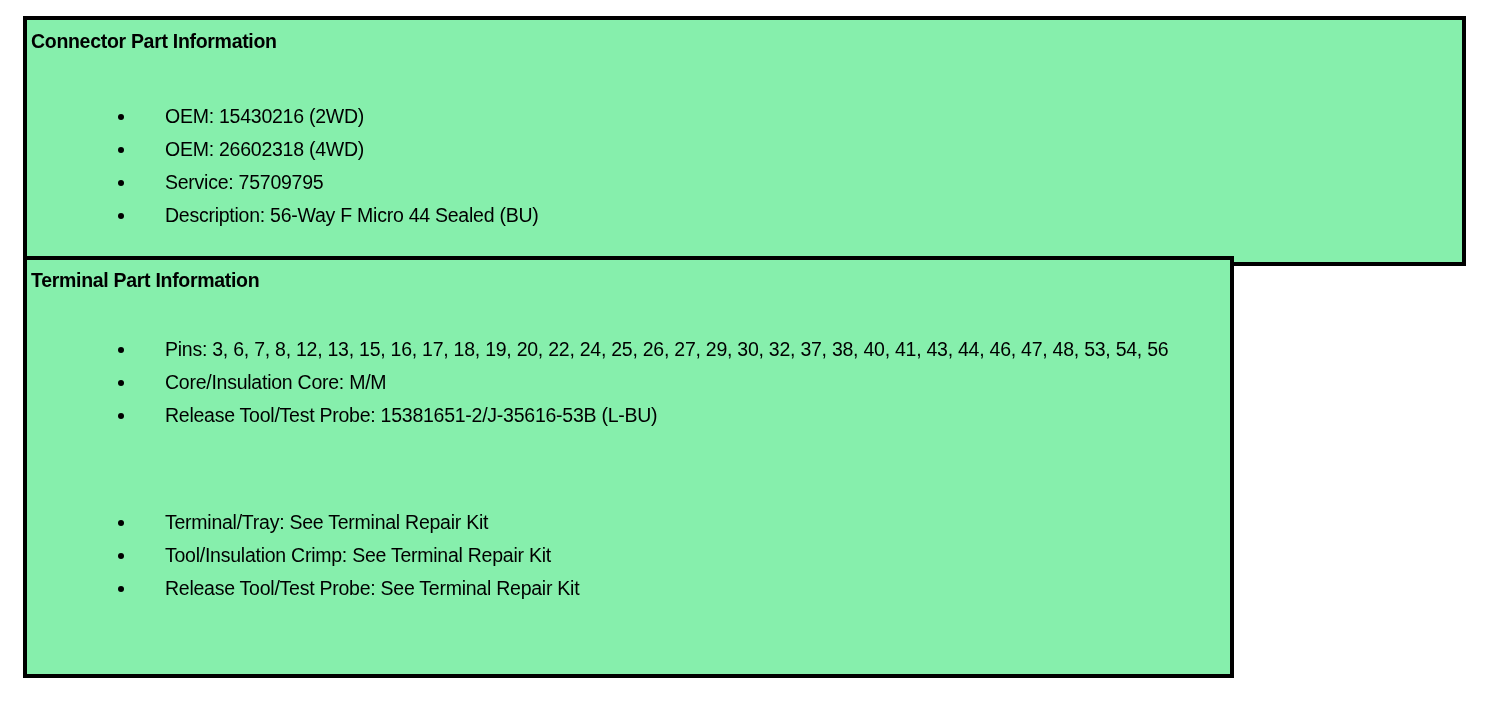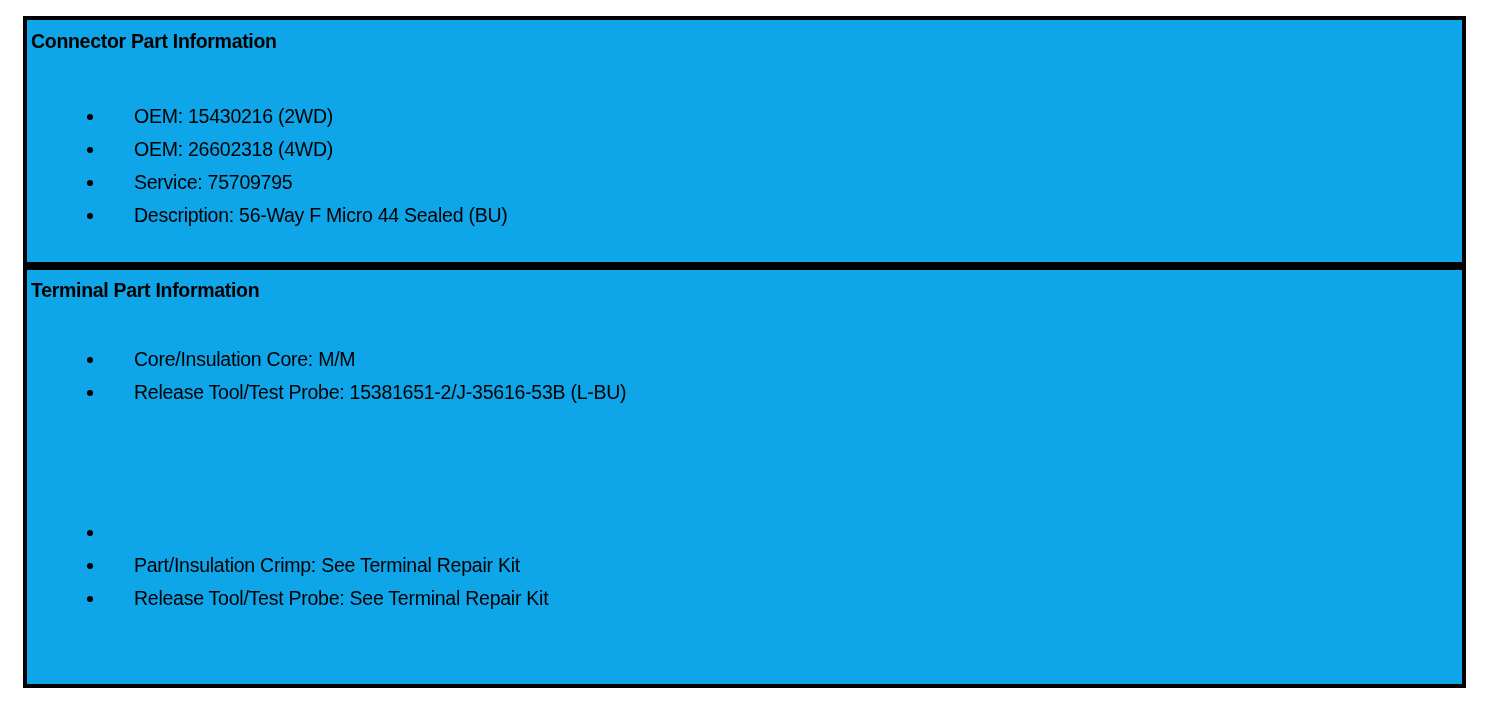--- a/index.html
+++ b/index.html
@@ -23,32 +23,32 @@
     height: 708px;
     overflow: hidden;
   }
 
   
   .info-box {
     position: absolute;
     left: 23px;
     box-sizing: border-box;
     border: 4px solid #000000;
-    background: #0ea5e9;
+    background: #86efac;
   }
 
   #connector-box {
     top: 16px;
     width: 1443px;
     height: 250px;
   }
 
   #terminal-box {
-    top: 266px;
-    width: 1443px;
+    top: 256px;
+    width: 1211px;
     height: 422px;
   }
 
   .box-inner {
     position: relative;
     width: 100%;
     height: 100%;
   }
 
   
@@ -75,20 +75,21 @@
   }
   #connector-list { top: 80px; }
   #terminal-list-1 { top: 73px; }
   #terminal-list-2 { top: 246px; }
 
   .bullet-row {
     position: relative;
     height: 33px;
     line-height: 33px;
     white-space: nowrap;
+    margin-left: 31px;
   }
 
   .bullet-dot {
     position: absolute;
     left: 60px;
     top: 50%;
     width: 6px;
     height: 6px;
     margin-top: -3px;
     background: #000000;
@@ -142,44 +143,49 @@
     </div>
   </div>
 
   <div class="info-box" id="terminal-box">
     <div class="box-inner">
 
       <div class="section-title">Terminal Part Information</div>
 
       <ul class="bullet-list" id="terminal-list-1">
 
+        <li class="bullet-row">
+          <span class="bullet-dot"></span>
+          <span class="bullet-text">Pins: 3, 6, 7, 8, 12, 13, 15, 16, 17, 18, 19, 20, 22, 24, 25, 26, 27, 29, 30, 32, 37, 38, 40, 41, 43, 44, 46, 47, 48, 53, 54, 56</span>
+        </li>
 
 
         <li class="bullet-row">
           <span class="bullet-dot"></span>
           <span class="bullet-text">Core/Insulation Core: M/M</span>
         </li>
 
         <li class="bullet-row">
           <span class="bullet-dot"></span>
           <span class="bullet-text">Release Tool/Test Probe: 15381651-2/J-35616-53B (L-BU)</span>
         </li>
 
       </ul>
 
       <ul class="bullet-list" id="terminal-list-2">
 
 
         <li class="bullet-row">
           <span class="bullet-dot"></span>
+          <span class="bullet-text">Terminal/Tray: See Terminal Repair Kit</span>
         </li>
 
         <li class="bullet-row">
           <span class="bullet-dot"></span>
-          <span class="bullet-text">Part/Insulation Crimp: See Terminal Repair Kit</span>
+          <span class="bullet-text">Tool/Insulation Crimp: See Terminal Repair Kit</span>
         </li>
 
         <li class="bullet-row">
           <span class="bullet-dot"></span>
           <span class="bullet-text">Release Tool/Test Probe: See Terminal Repair Kit</span>
         </li>
 
       </ul>
 
     </div>

